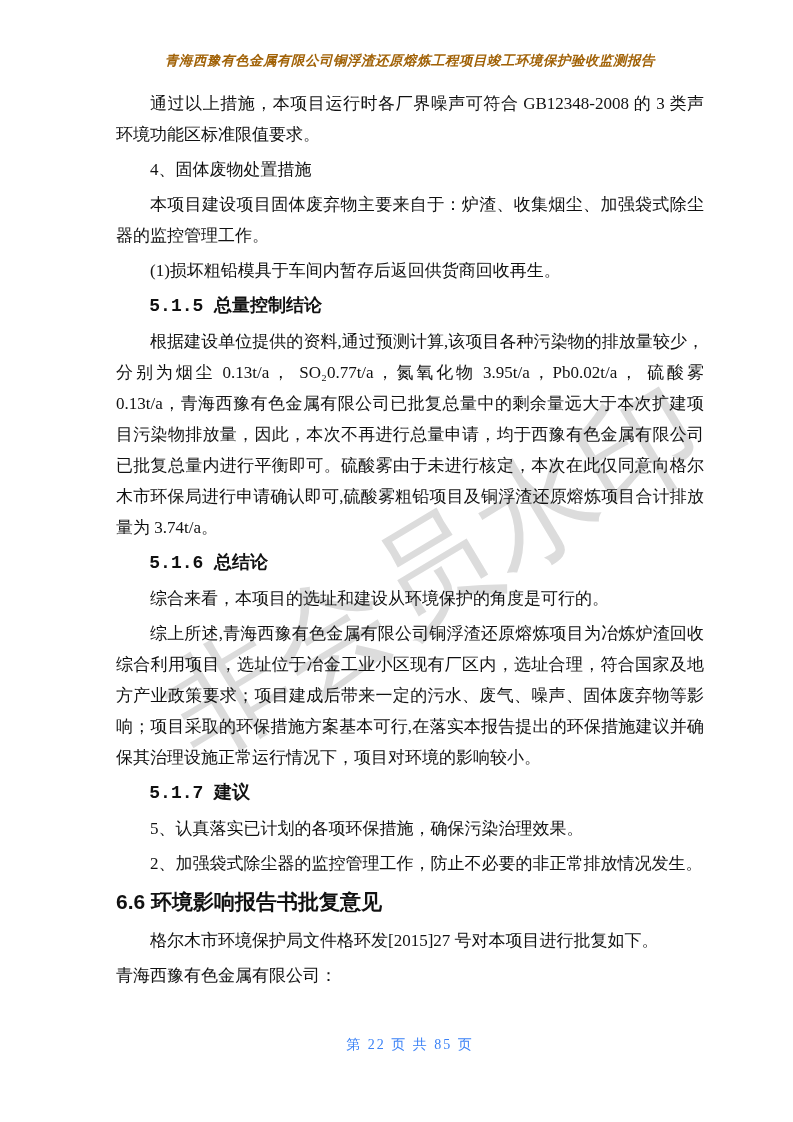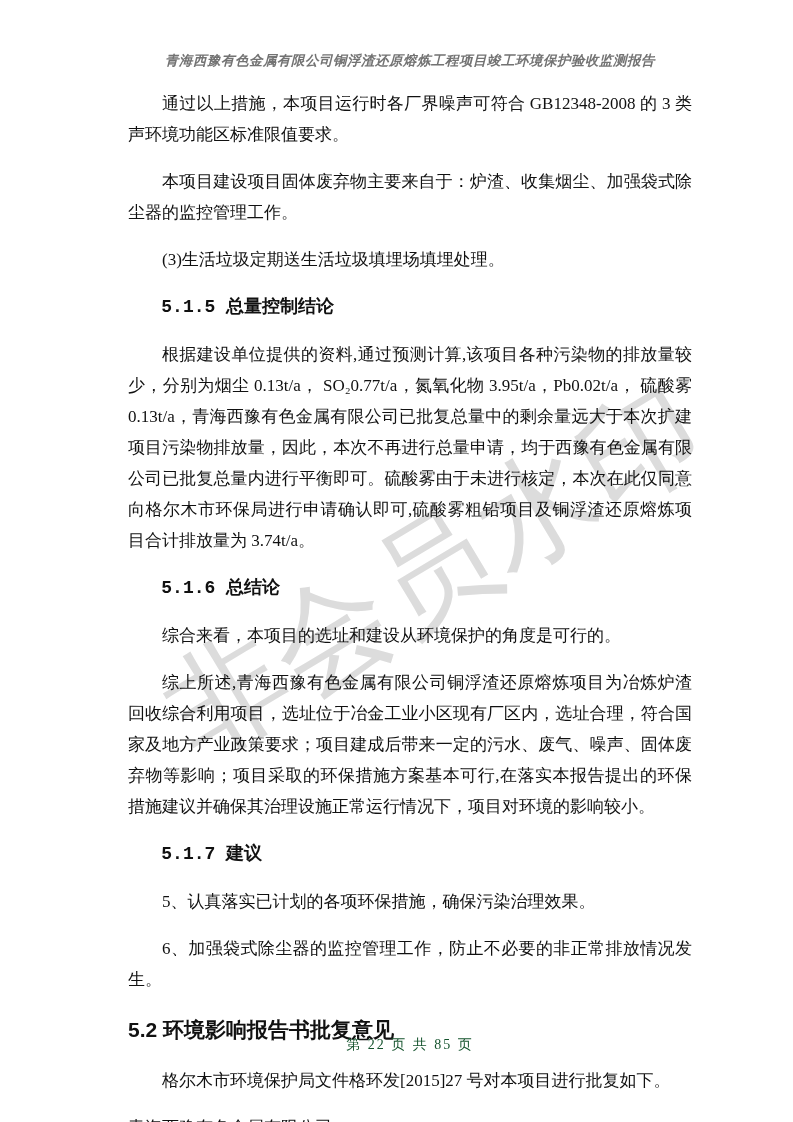--- a/index.html
+++ b/index.html
@@ -31,28 +31,28 @@
     width:596px;
     margin:0 85px 0 112px;
   }
   .running-header{
     padding-top:52px;
     text-align:center;
     font-style:italic;
     font-weight:600;
     font-size:13.5px;
     letter-spacing:0.5px;
-    color:#737373;
+    color:#a16207;
     line-height:18px;
   }
   .body-text{
     margin-top:18px;
   }
   .p-indent, .p-noindent, .h-sub, .h-main{
-    margin:16px;
+    margin:4px;
     font-size:17px;
     line-height:31px;
     text-align:justify;
     font-weight:normal;
   }
   .p-indent{ text-indent:2em; }
   .p-noindent{ text-indent:0; }
   .h-sub{
     font-weight:bold;
     font-size:18px;
@@ -68,52 +68,53 @@
     font-family:"Liberation Sans","DejaVu Sans",sans-serif;
   }
   .page-footer{
     position:absolute;
     z-index:1;
     left:112px;
     width:596px;
     top:1036px;
     text-align:center;
     font-size:14px;
-    color:#14532d;
+    color:#3b82f6;
     letter-spacing:2px;
   }
 </style>
 </head>
 <body>
 
 <div class="page">
 
   <div class="watermark">非会员水印</div>
 
   <div class="content">
 
     <div class="running-header">青海西豫有色金属有限公司铜浮渣还原熔炼工程项目竣工环境保护验收监测报告</div>
 
     <div class="body-text">
       <p class="p-indent">通过以上措施，本项目运行时各厂界噪声可符合 GB12348-2008 的 3 类声环境功能区标准限值要求。</p>
+      <p class="p-indent">4、固体废物处置措施</p>
       <p class="p-indent">本项目建设项目固体废弃物主要来自于：炉渣、收集烟尘、加强袋式除尘器的监控管理工作。</p>
-      <p class="p-indent">(3)生活垃圾定期送生活垃圾填埋场填埋处理。</p>
+      <p class="p-indent">(1)损坏粗铅模具于车间内暂存后返回供货商回收再生。</p>
 
       <h3 class="h-sub">5.1.5 总量控制结论</h3>
       <p class="p-indent">根据建设单位提供的资料,通过预测计算,该项目各种污染物的排放量较少，分别为烟尘 0.13t/a， SO₂0.77t/a，氮氧化物 3.95t/a，Pb0.02t/a， 硫酸雾 0.13t/a，青海西豫有色金属有限公司已批复总量中的剩余量远大于本次扩建项目污染物排放量，因此，本次不再进行总量申请，均于西豫有色金属有限公司已批复总量内进行平衡即可。硫酸雾由于未进行核定，本次在此仅同意向格尔木市环保局进行申请确认即可,硫酸雾粗铅项目及铜浮渣还原熔炼项目合计排放量为 3.74t/a。</p>
 
       <h3 class="h-sub">5.1.6 总结论</h3>
       <p class="p-indent">综合来看，本项目的选址和建设从环境保护的角度是可行的。</p>
       <p class="p-indent">综上所述,青海西豫有色金属有限公司铜浮渣还原熔炼项目为冶炼炉渣回收综合利用项目，选址位于冶金工业小区现有厂区内，选址合理，符合国家及地方产业政策要求；项目建成后带来一定的污水、废气、噪声、固体废弃物等影响；项目采取的环保措施方案基本可行,在落实本报告提出的环保措施建议并确保其治理设施正常运行情况下，项目对环境的影响较小。</p>
 
       <h3 class="h-sub">5.1.7 建议</h3>
       <p class="p-indent">5、认真落实已计划的各项环保措施，确保污染治理效果。</p>
-      <p class="p-indent">6、加强袋式除尘器的监控管理工作，防止不必要的非正常排放情况发生。</p>
+      <p class="p-indent">2、加强袋式除尘器的监控管理工作，防止不必要的非正常排放情况发生。</p>
 
-      <h2 class="h-main">5.2 环境影响报告书批复意见</h2>
+      <h2 class="h-main">6.6 环境影响报告书批复意见</h2>
       <p class="p-indent">格尔木市环境保护局文件格环发[2015]27 号对本项目进行批复如下。</p>
       <p class="p-noindent">青海西豫有色金属有限公司：</p>
     </div>
 
   </div>
 
   <div class="page-footer">第 22 页 共 85 页</div>
 
 </div>
 

